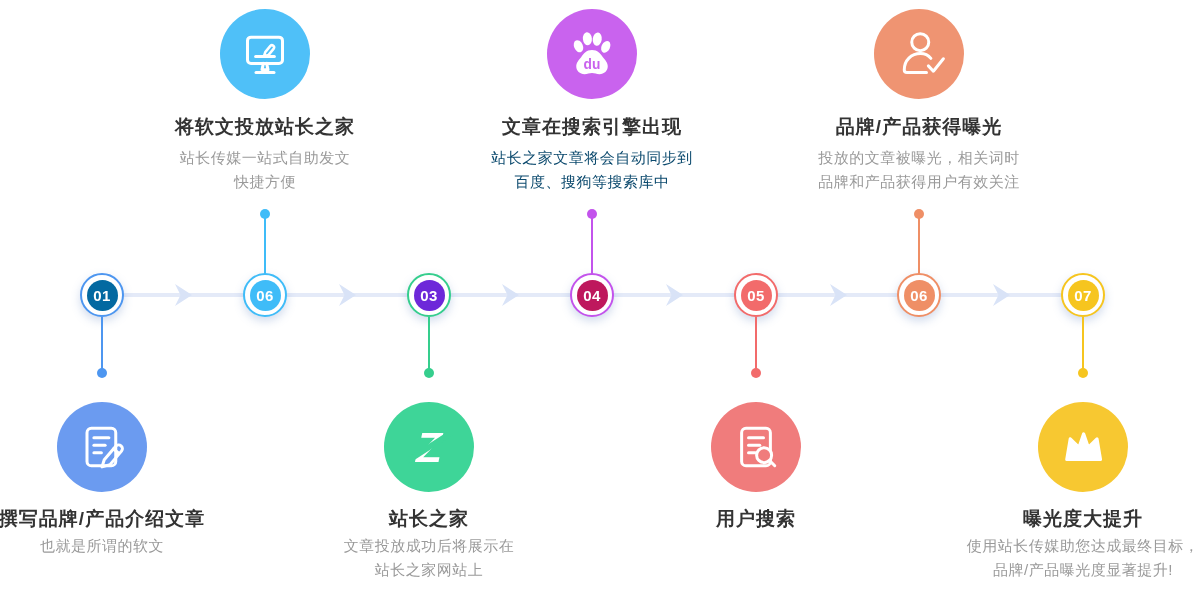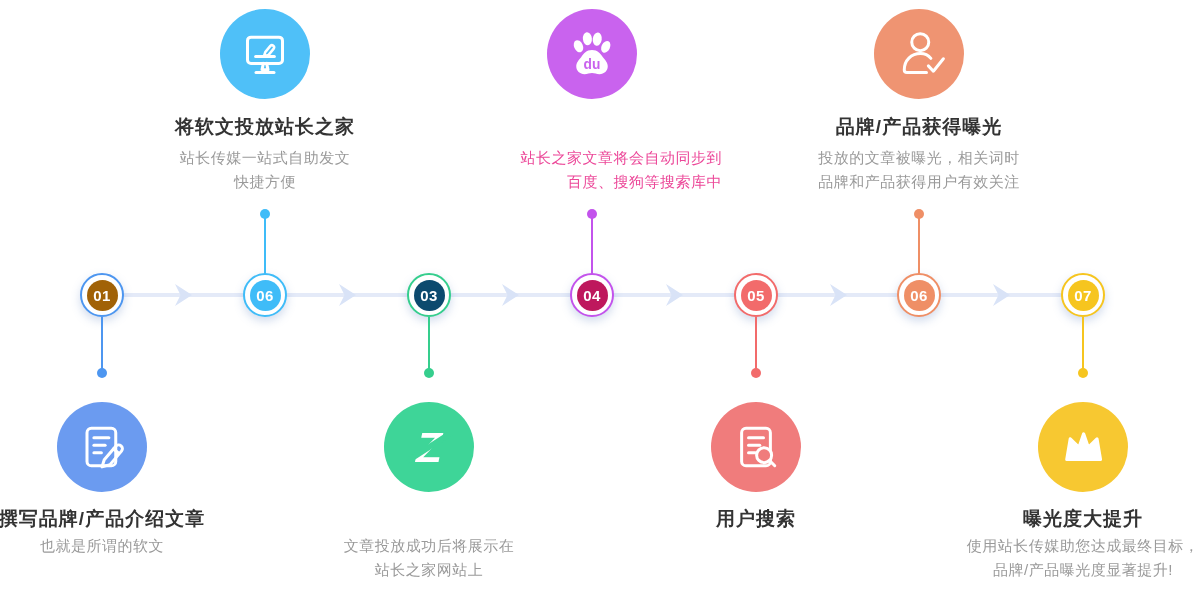--- a/index.html
+++ b/index.html
@@ -62,21 +62,21 @@
     </svg>
   <svg class="arrow" style="left:830px" viewBox="0 0 17 22">
       <polygon points="0,0 17,11 0,22 5.5,11" style="fill: rgb(217, 227, 247);"></polygon>
     </svg>
   <svg class="arrow" style="left:993px" viewBox="0 0 17 22">
       <polygon points="0,0 17,11 0,22 5.5,11" style="fill: rgb(217, 227, 247);"></polygon>
     </svg>
 
   <div class="step bottom" style="left:-28px">
     <div class="node" style="border-color: rgb(77, 150, 240);">
-      <div class="node-inner" style="background-color: #a16207;">01</div>
+      <div class="node-inner" style="background-color: #0369a1;">01</div>
     </div>
     <div class="vline" style="background-color: rgb(77, 150, 240);"></div>
     <div class="dot" style="background-color: rgb(77, 150, 240);"></div>
     <div class="icon-circle" style="background-color: rgb(107, 155, 240);">
       <svg viewBox="0 0 48 48" class="stroke-icon">
         <rect x="12" y="9" width="23" height="30" rx="3.5"></rect>
         <line x1="17.5" y1="16.5" x2="29.5" y2="16.5"></line>
         <line x1="17.5" y1="22.5" x2="26.5" y2="22.5"></line>
         <line x1="17.5" y1="28.5" x2="23.5" y2="28.5"></line>
         <path d="M25.8 34.2 L35 23.4 a3 3 0 0 1 4.6 3.9 L30.4 38.1 L24 39.9 Z"></path>
@@ -102,51 +102,53 @@
         <line x1="16.8" y1="38.8" x2="31.2" y2="38.8"></line>
       </svg>
     </div>
     <div class="title" style="color: rgb(51, 51, 51);">将软文投放站长之家</div>
     <div class="desc" style="color: rgb(154, 154, 154);">站长传媒一站式自助发文
 快捷方便</div>
   </div>
 
   <div class="step bottom" style="left:299px">
     <div class="node" style="border-color: rgb(53, 206, 141);">
-      <div class="node-inner" style="background-color: #0c4a6e; text-align: right;">03</div>
+      <div class="node-inner" style="background-color: #6d28d9; text-align: right;">03</div>
     </div>
     <div class="vline" style="background-color: rgb(53, 206, 141);"></div>
     <div class="dot" style="background-color: rgb(53, 206, 141);"></div>
     <div class="icon-circle" style="background-color: rgb(62, 213, 152);">
       <svg viewBox="0 0 48 48">
         <text x="24" y="36" text-anchor="middle" font-size="34" font-weight="bold" font-style="italic" fill="#fff" font-family="'Liberation Sans',sans-serif">Z</text>
         <rect x="3" y="21.8" width="42" height="4.6" transform="rotate(-33 24 24)" style="fill: rgb(62, 213, 152);"></rect>
       </svg>
     </div>
+    <div class="title" style="color: rgb(51, 51, 51);">站长之家</div>
     <div class="desc" style="color: rgb(154, 154, 154);">文章投放成功后将展示在
 站长之家网站上</div>
   </div>
 
   <div class="step top" style="left:462px">
     <div class="node" style="border-color: rgb(195, 83, 236);">
       <div class="node-inner" style="background-color: #be185d;">04</div>
     </div>
     <div class="vline" style="background-color: rgb(195, 83, 236);"></div>
     <div class="dot" style="background-color: rgb(195, 83, 236);"></div>
     <div class="icon-circle" style="background-color: rgb(201, 99, 238);">
       <svg viewBox="0 0 48 48" fill="#fff">
         <ellipse cx="13.2" cy="17.8" rx="3.5" ry="5.1" transform="rotate(-24 13.2 17.8)"></ellipse>
         <ellipse cx="20.3" cy="11.8" rx="3.6" ry="5.3" transform="rotate(-6 20.3 11.8)"></ellipse>
         <ellipse cx="28.2" cy="12.1" rx="3.6" ry="5.3" transform="rotate(8 28.2 12.1)"></ellipse>
         <ellipse cx="35" cy="18.3" rx="3.4" ry="4.9" transform="rotate(26 35 18.3)"></ellipse>
         <path d="M24 20.8 c-4.6 0 -6.6 2.9 -8.7 5.7 c-1.8 2.4 -3.9 4 -3.9 7.3 c0 3.7 2.9 6.3 6.6 6.3 c2.4 0 3.9 -0.9 6 -0.9 c2.1 0 3.6 0.9 6 0.9 c3.7 0 6.6 -2.6 6.6 -6.3 c0 -3.3 -2.1 -4.9 -3.9 -7.3 c-2.1 -2.8 -4.1 -5.7 -8.7 -5.7 z"></path>
         <text x="24" y="36.2" text-anchor="middle" font-size="11" font-weight="bold" font-family="'Liberation Sans',sans-serif" style="fill: rgb(201, 99, 238);">du</text>
       </svg>
     </div>
-    <div class="desc" style="color: #ec4899; text-align: right;">站长之家文章将会自动同步到
+    <div class="title" style="color: rgb(51, 51, 51);">文章在搜索引擎出现</div>
+    <div class="desc" style="color: #0c4a6e;">站长之家文章将会自动同步到
 百度、搜狗等搜索库中</div>
   </div>
 
   <div class="step bottom" style="left:626px">
     <div class="node" style="border-color: rgb(242, 107, 107);">
       <div class="node-inner" style="background-color: rgb(242, 107, 107);">05</div>
     </div>
     <div class="vline" style="background-color: rgb(242, 107, 107);"></div>
     <div class="dot" style="background-color: rgb(242, 107, 107);"></div>
     <div class="icon-circle" style="background-color: rgb(240, 124, 124);">

